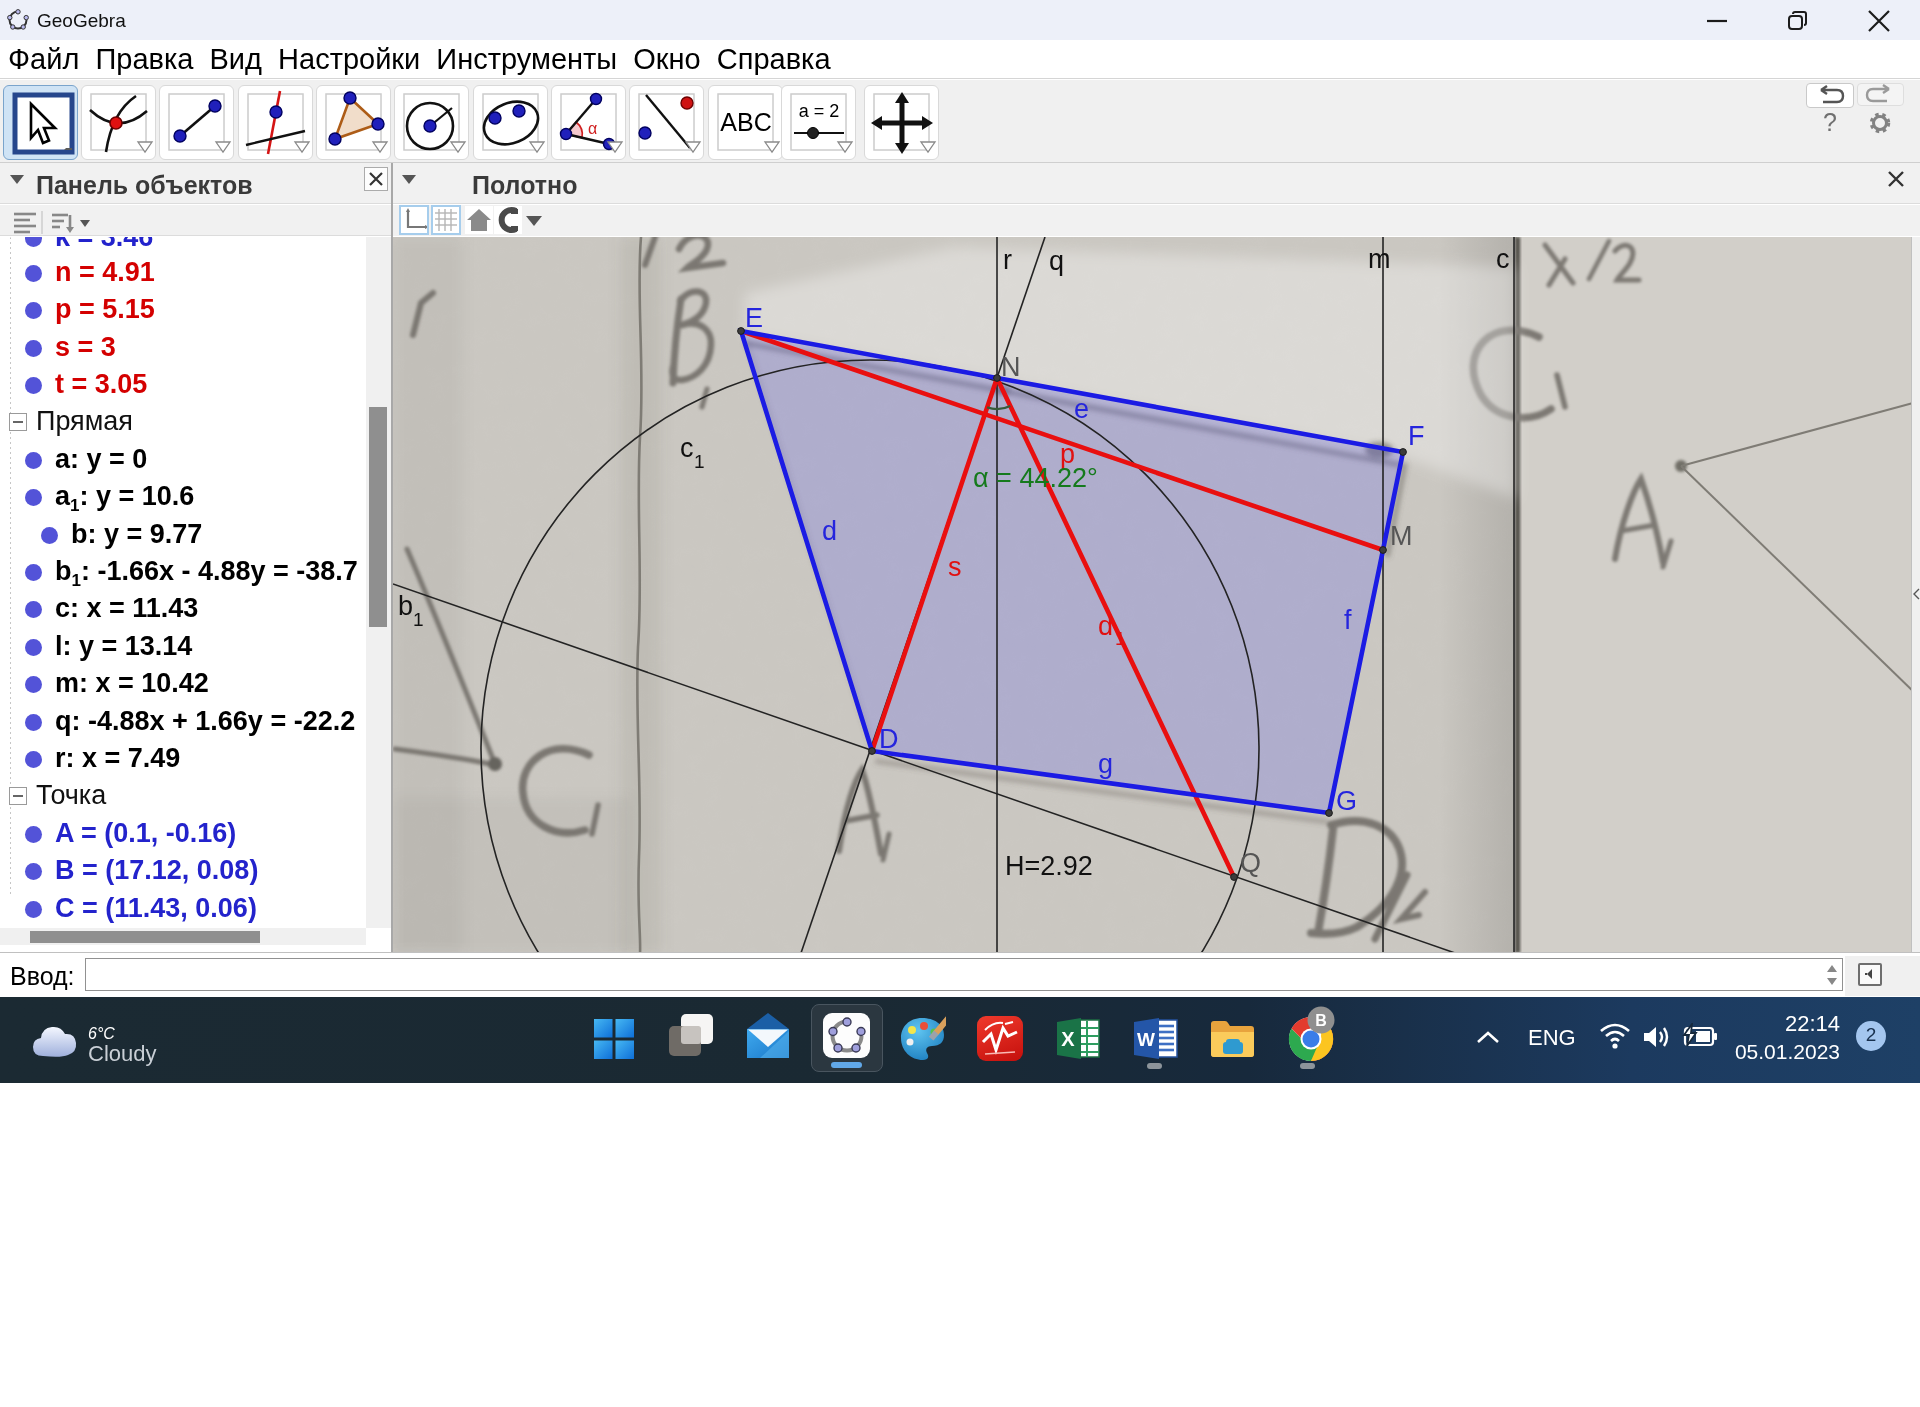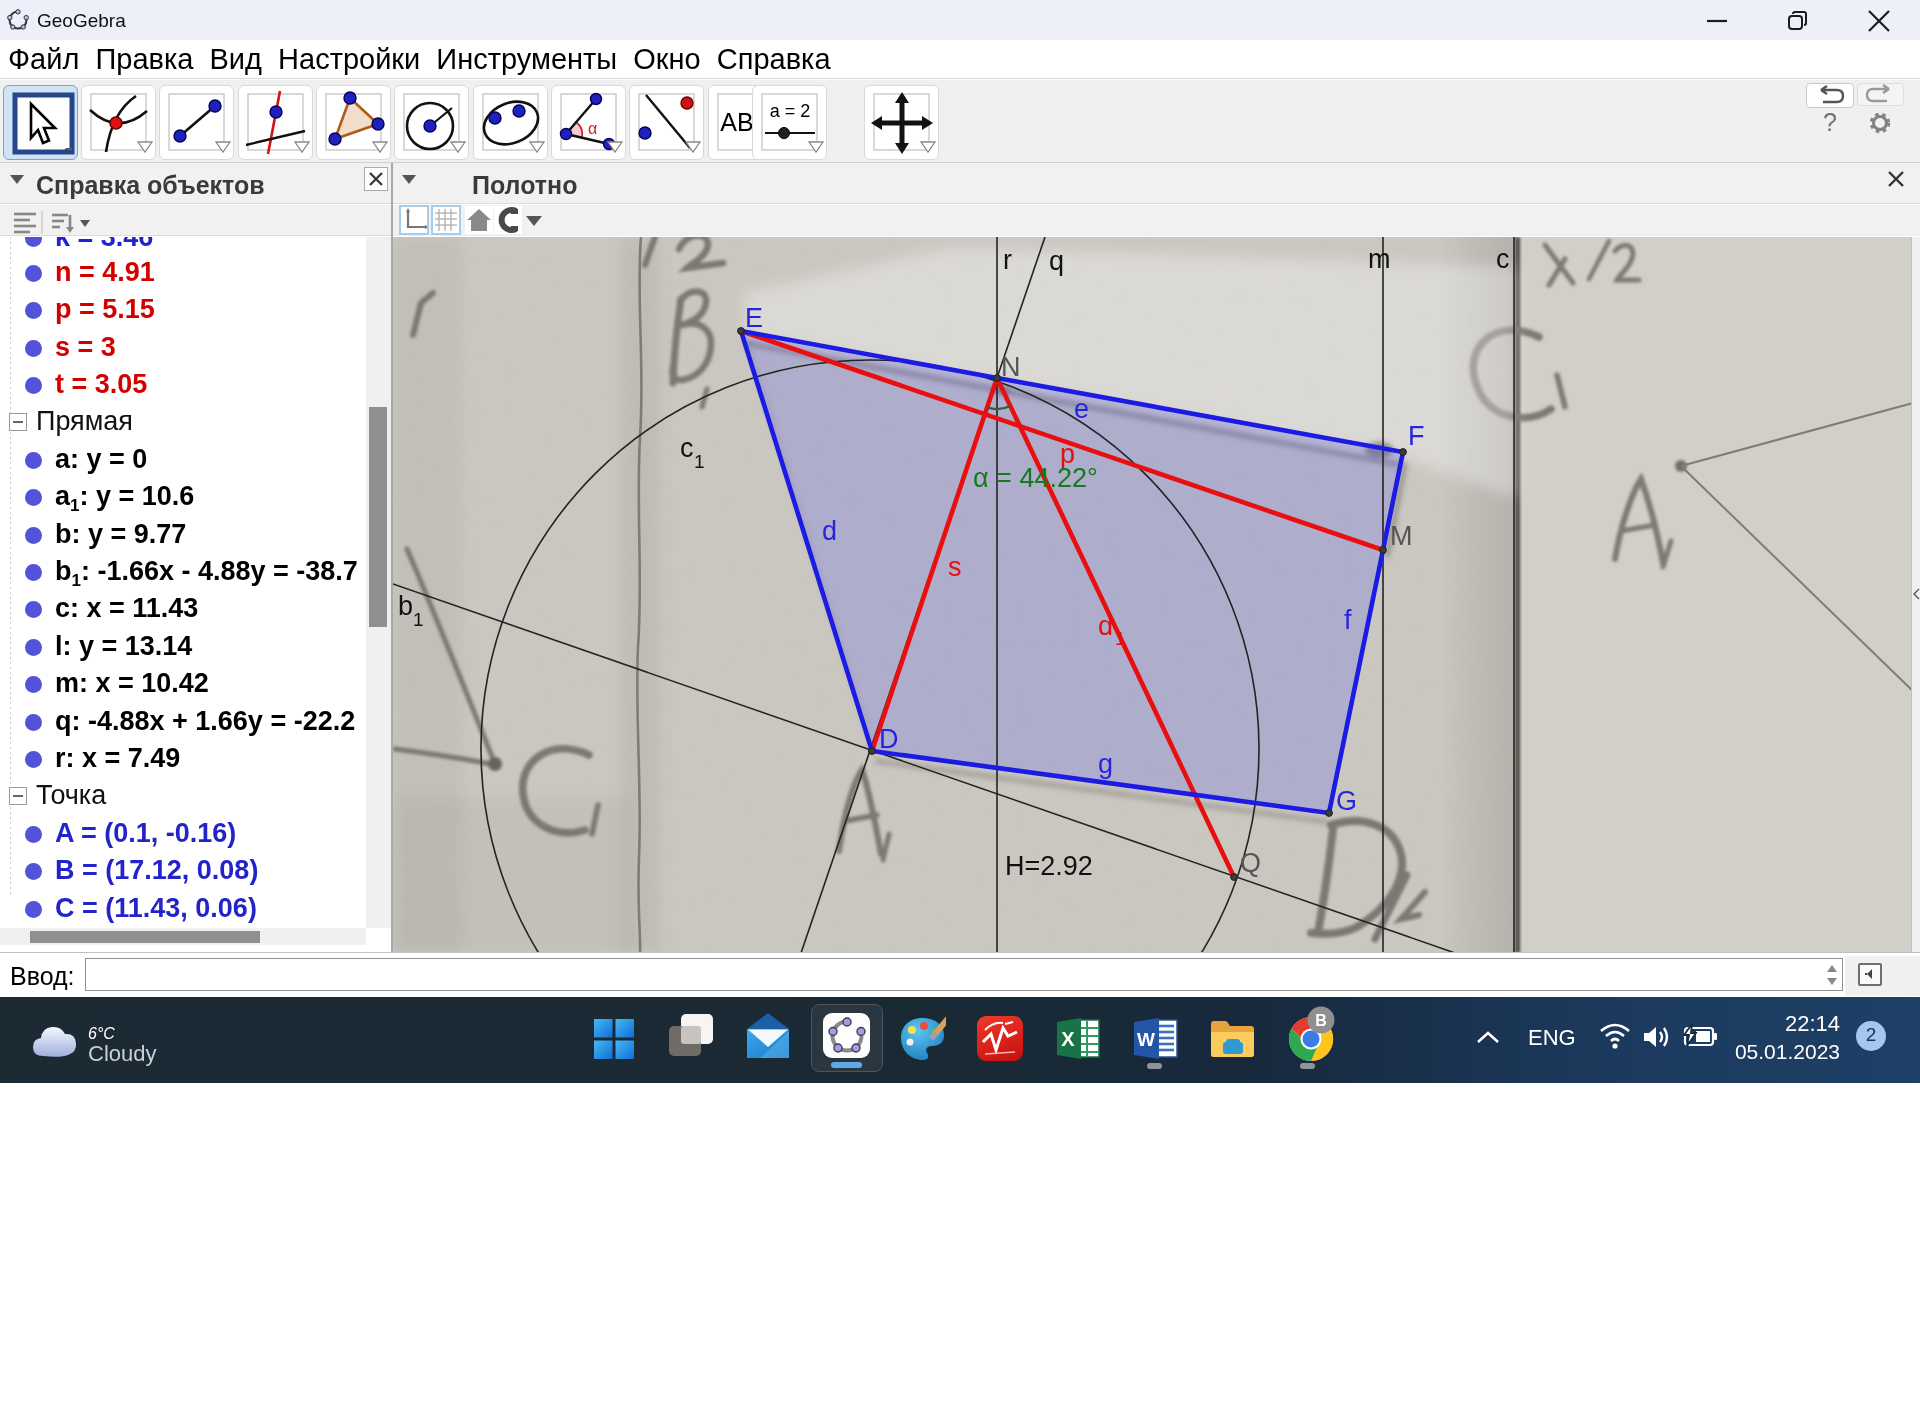--- a/index.html
+++ b/index.html
@@ -161,21 +161,21 @@
         <path d="M56,56 l14,0 l-7,10 Z" fill="#fff" stroke="#8a8a8a" stroke-width="1.3"></path>
       </svg>
     </div>
     <div class="tbtn" style="left:708px;">
       <svg width="75" height="75" viewBox="0 0 75 75">
         <rect x="9" y="8" width="55" height="56" fill="none" stroke="#cccccc" stroke-width="1.5"></rect>
         <text x="37" y="45" font-size="25" fill="#000" text-anchor="middle" font-family="Liberation Sans">ABC</text>
         <path d="M56,56 l14,0 l-7,10 Z" fill="#fff" stroke="#8a8a8a" stroke-width="1.3"></path>
       </svg>
     </div>
-    <div class="tbtn" style="left:752px;">
+    <div class="tbtn" style="left:781px;">
       <svg width="75" height="75" viewBox="0 0 75 75">
         <rect x="9" y="8" width="55" height="56" fill="none" stroke="#cccccc" stroke-width="1.5"></rect>
         <text x="37" y="31" font-size="18" fill="#000" text-anchor="middle" font-family="Liberation Sans">a = 2</text>
         <line x1="12" y1="47" x2="62" y2="47" stroke="#111" stroke-width="2.2"></line>
         <circle cx="31" cy="47" r="5.5" fill="#222" stroke="#000" stroke-width="1"></circle>
         <path d="M56,56 l14,0 l-7,10 Z" fill="#fff" stroke="#8a8a8a" stroke-width="1.3"></path>
       </svg>
     </div>
     <div class="tbtn" style="left:864px;">
       <svg width="75" height="75" viewBox="0 0 75 75">
@@ -206,21 +206,21 @@
     <div class="abs" style="left:1866px; top:29px;">
       <svg width="28" height="28" viewBox="0 0 28 28">
         <circle cx="14" cy="14" r="8" fill="none" stroke="#828282" stroke-width="4.5" stroke-dasharray="3.2 3.4"></circle>
         <circle cx="14" cy="14" r="6.5" fill="none" stroke="#828282" stroke-width="3"></circle>
       </svg>
     </div>
   </div>
   <div id="main" class="abs">
     <div id="lefthdr" class="abs">
       <div class="abs" style="left:10px; top:12px; width:0; height:0; border-left:7px solid transparent; border-right:7px solid transparent; border-top:9px solid #555;"></div>
-      <span class="phdr abs" style="left:36px; top:8px;">Справка объектов</span>
+      <span class="phdr abs" style="left:36px; top:8px;">Панель объектов</span>
       <div class="abs" style="left:364px; top:4px; width:24px; height:24px; background:#fdfdfd; border:1px solid #ababab;">
         <svg width="22" height="22" viewBox="0 0 22 22">
             <path d="M5,5 L17,17 M17,5 L5,17" stroke="#333" stroke-width="2.2"></path>
           </svg>
       </div>
     </div>
     <div id="leftstyle" class="abs">
       <svg class="abs" style="left:12px; top:4px;" width="80" height="26" viewBox="0 0 80 26">
         <g stroke="#888" stroke-width="2.6">
           <line x1="2" y1="5" x2="24" y2="5"></line>
@@ -307,21 +307,21 @@
           <span class="txt">Прямая</span>
         </div>
       <div class="row" style="top:205px;">
           <div class="marble"></div>
           <span class="txt black">a: y = 0</span>
         </div>
       <div class="row" style="top:242px;padding-left:38px;">
           <div class="marble"></div>
           <span class="txt black">a<sub style="font-size:17px;">1</sub>: y = 10.6</span>
         </div>
-      <div class="row" style="top:280px;">
+      <div class="row" style="top:280px;margin-left:16px;">
           <div class="marble"></div>
           <span class="txt black">b: y = 9.77</span>
         </div>
       <div class="row" style="top:317px;">
           <div class="marble"></div>
           <span class="txt black">b<sub style="font-size:17px;">1</sub>: -1.66x - 4.88y = -38.7</span>
         </div>
       <div class="row" style="top:354px;">
           <div class="marble"></div>
           <span class="txt black">c: x = 11.43</span>

